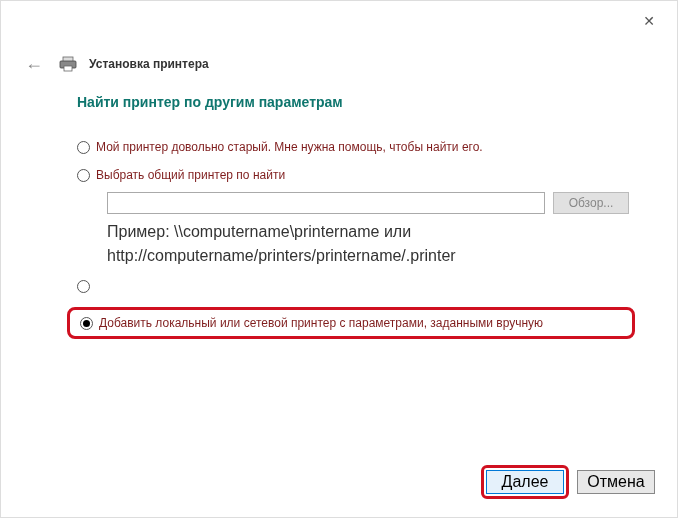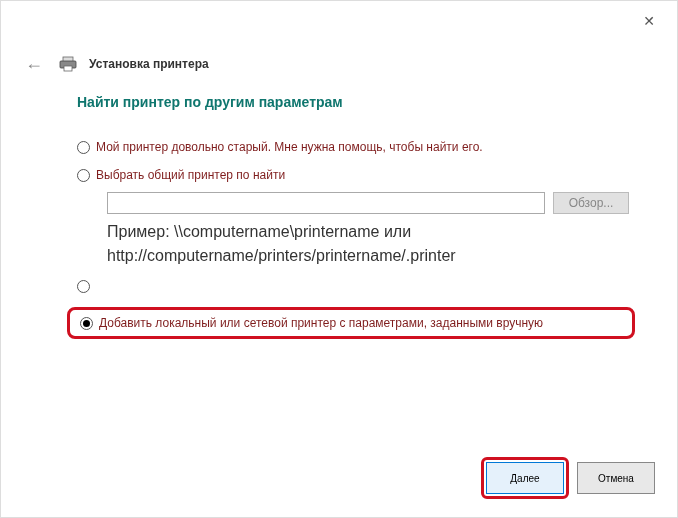--- a/index.html
+++ b/index.html
@@ -147,24 +147,24 @@
       gap: 8px;
       align-items: center;
     }
     .next-btn-wrap {
       border: 3px solid #d01020;
       border-radius: 6px;
       padding: 2px;
     }
     .btn {
       width: 78px;
-      height: 32px;
+      height: 24px;
       border: 1px solid #888;
       background: #e8e8e8;
-      font-size: 10px;
+      font-size: 16px;
       cursor: pointer;
       font-family: inherit;
     }
     .btn.primary {
       border: 1px solid #0078d7;
       background: #e5f1fb;
     }
   </style>
 </head>
 <body>

